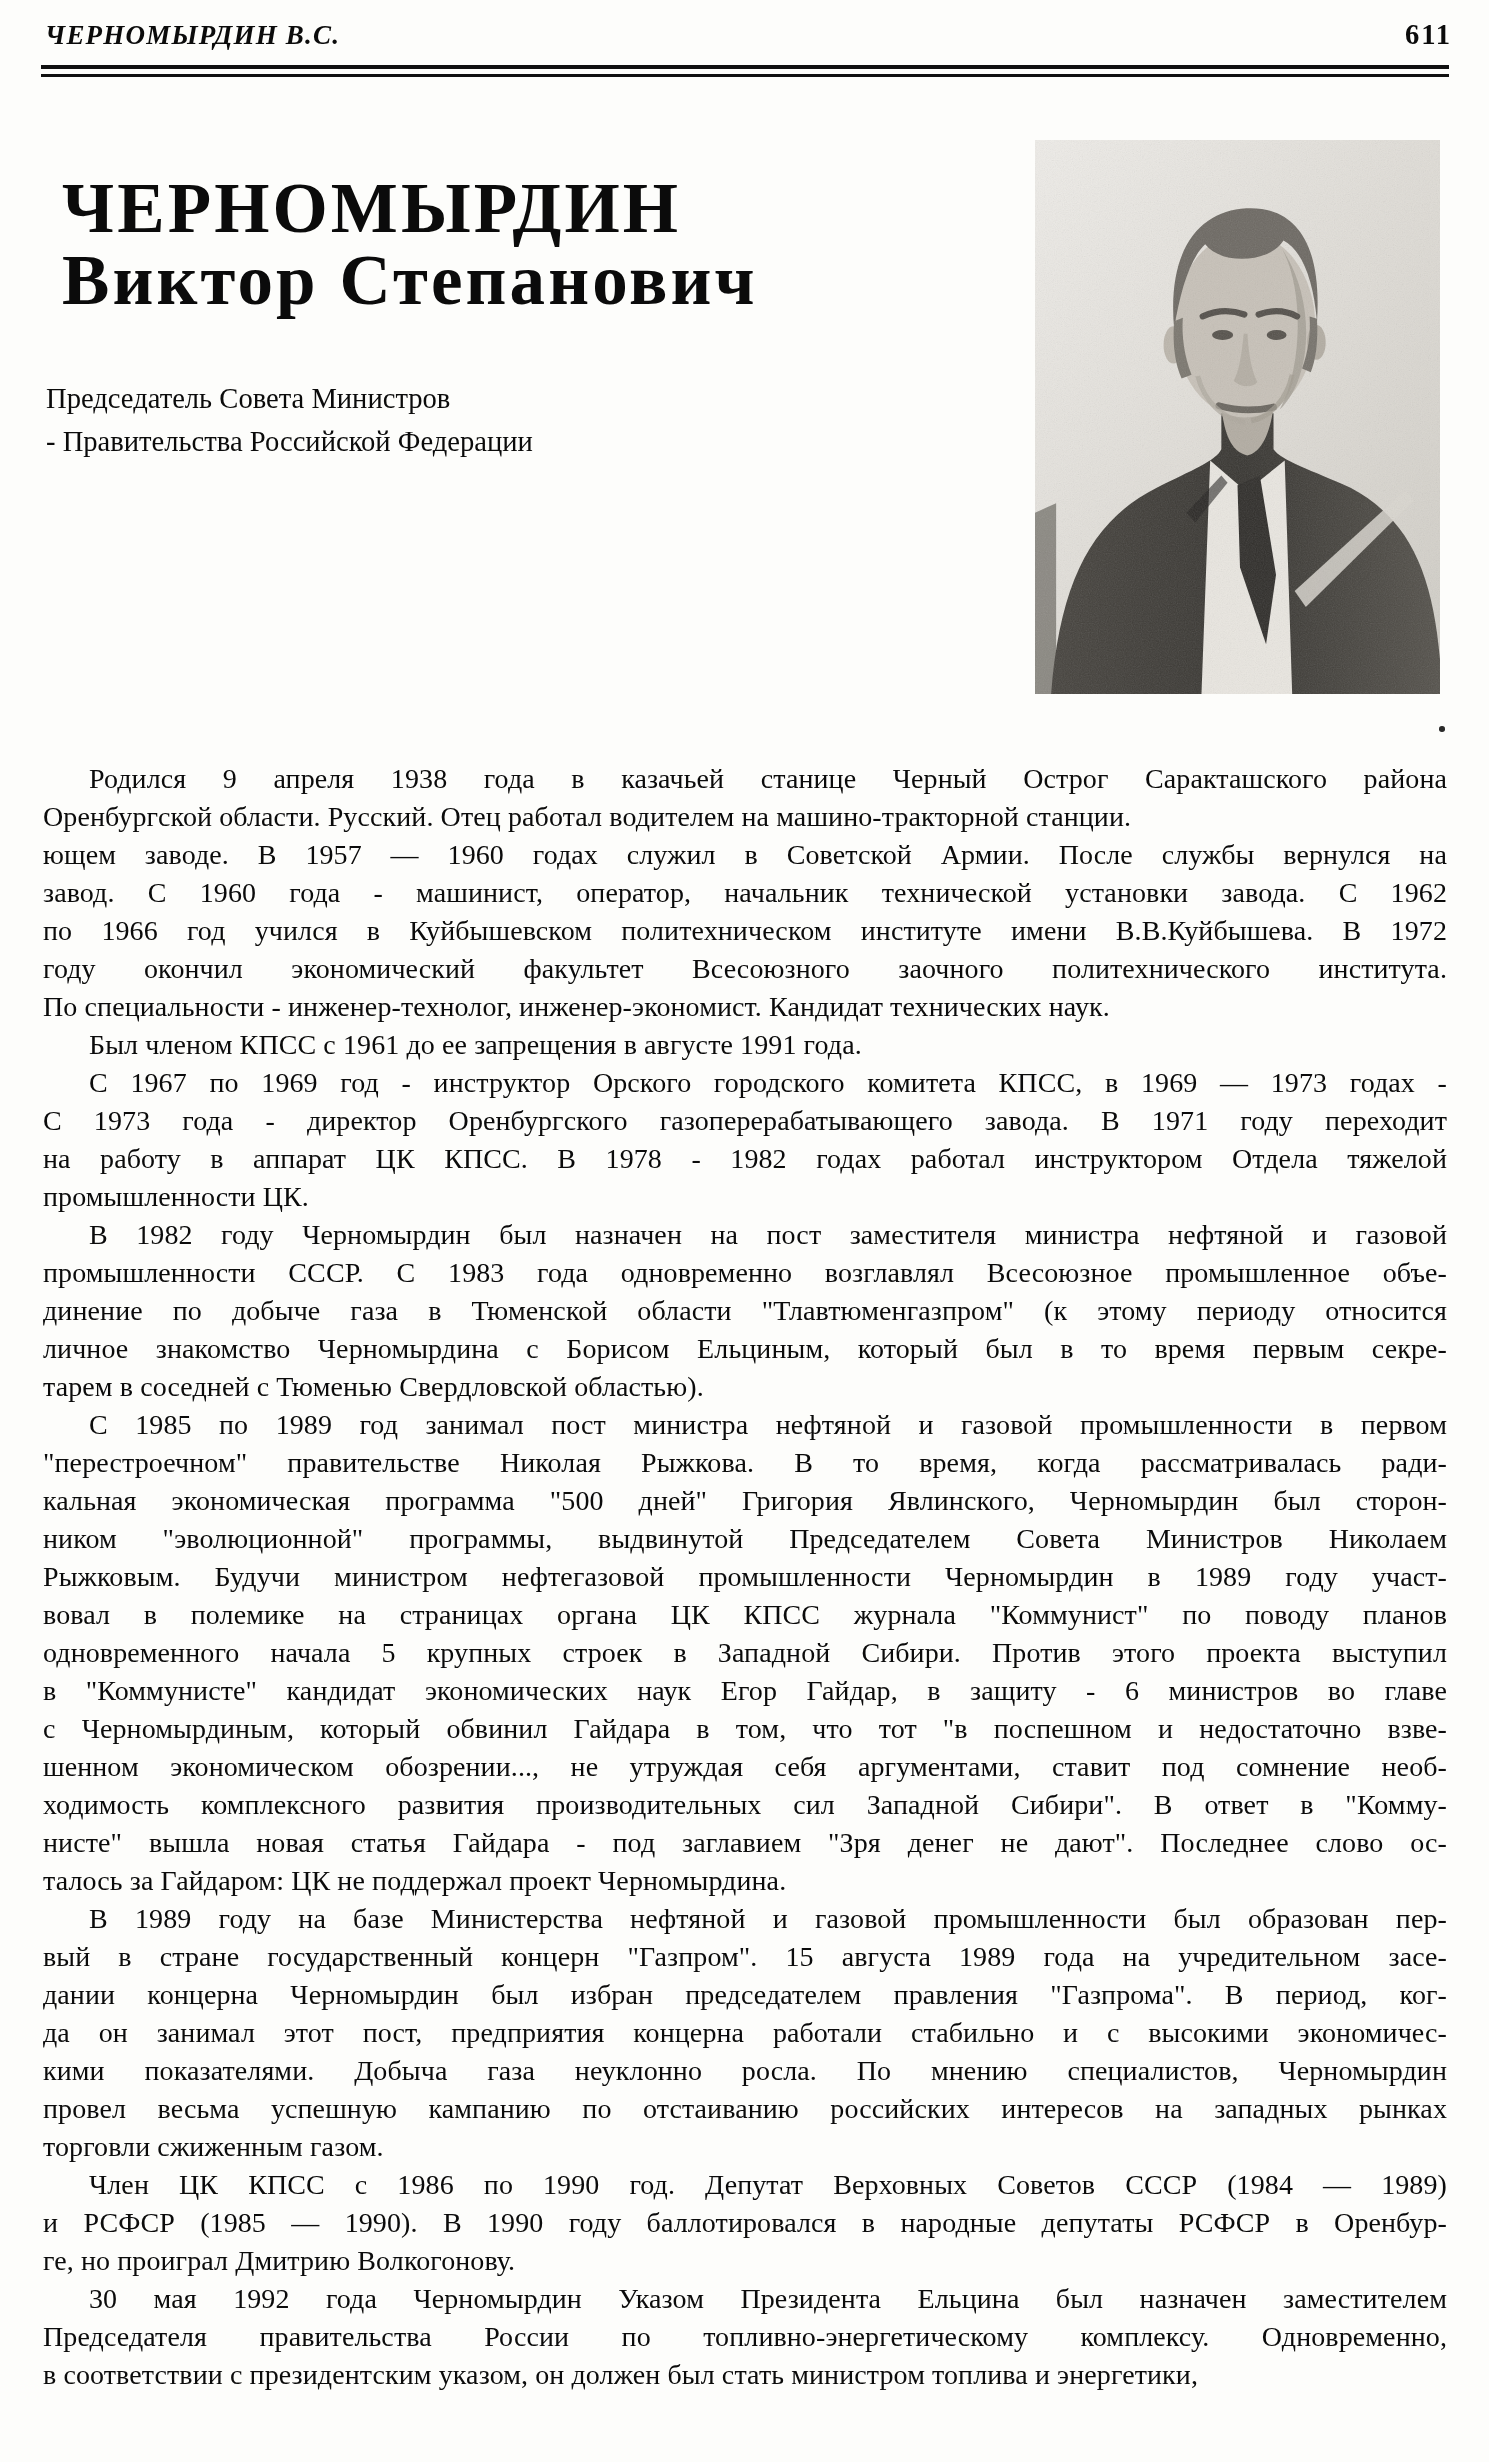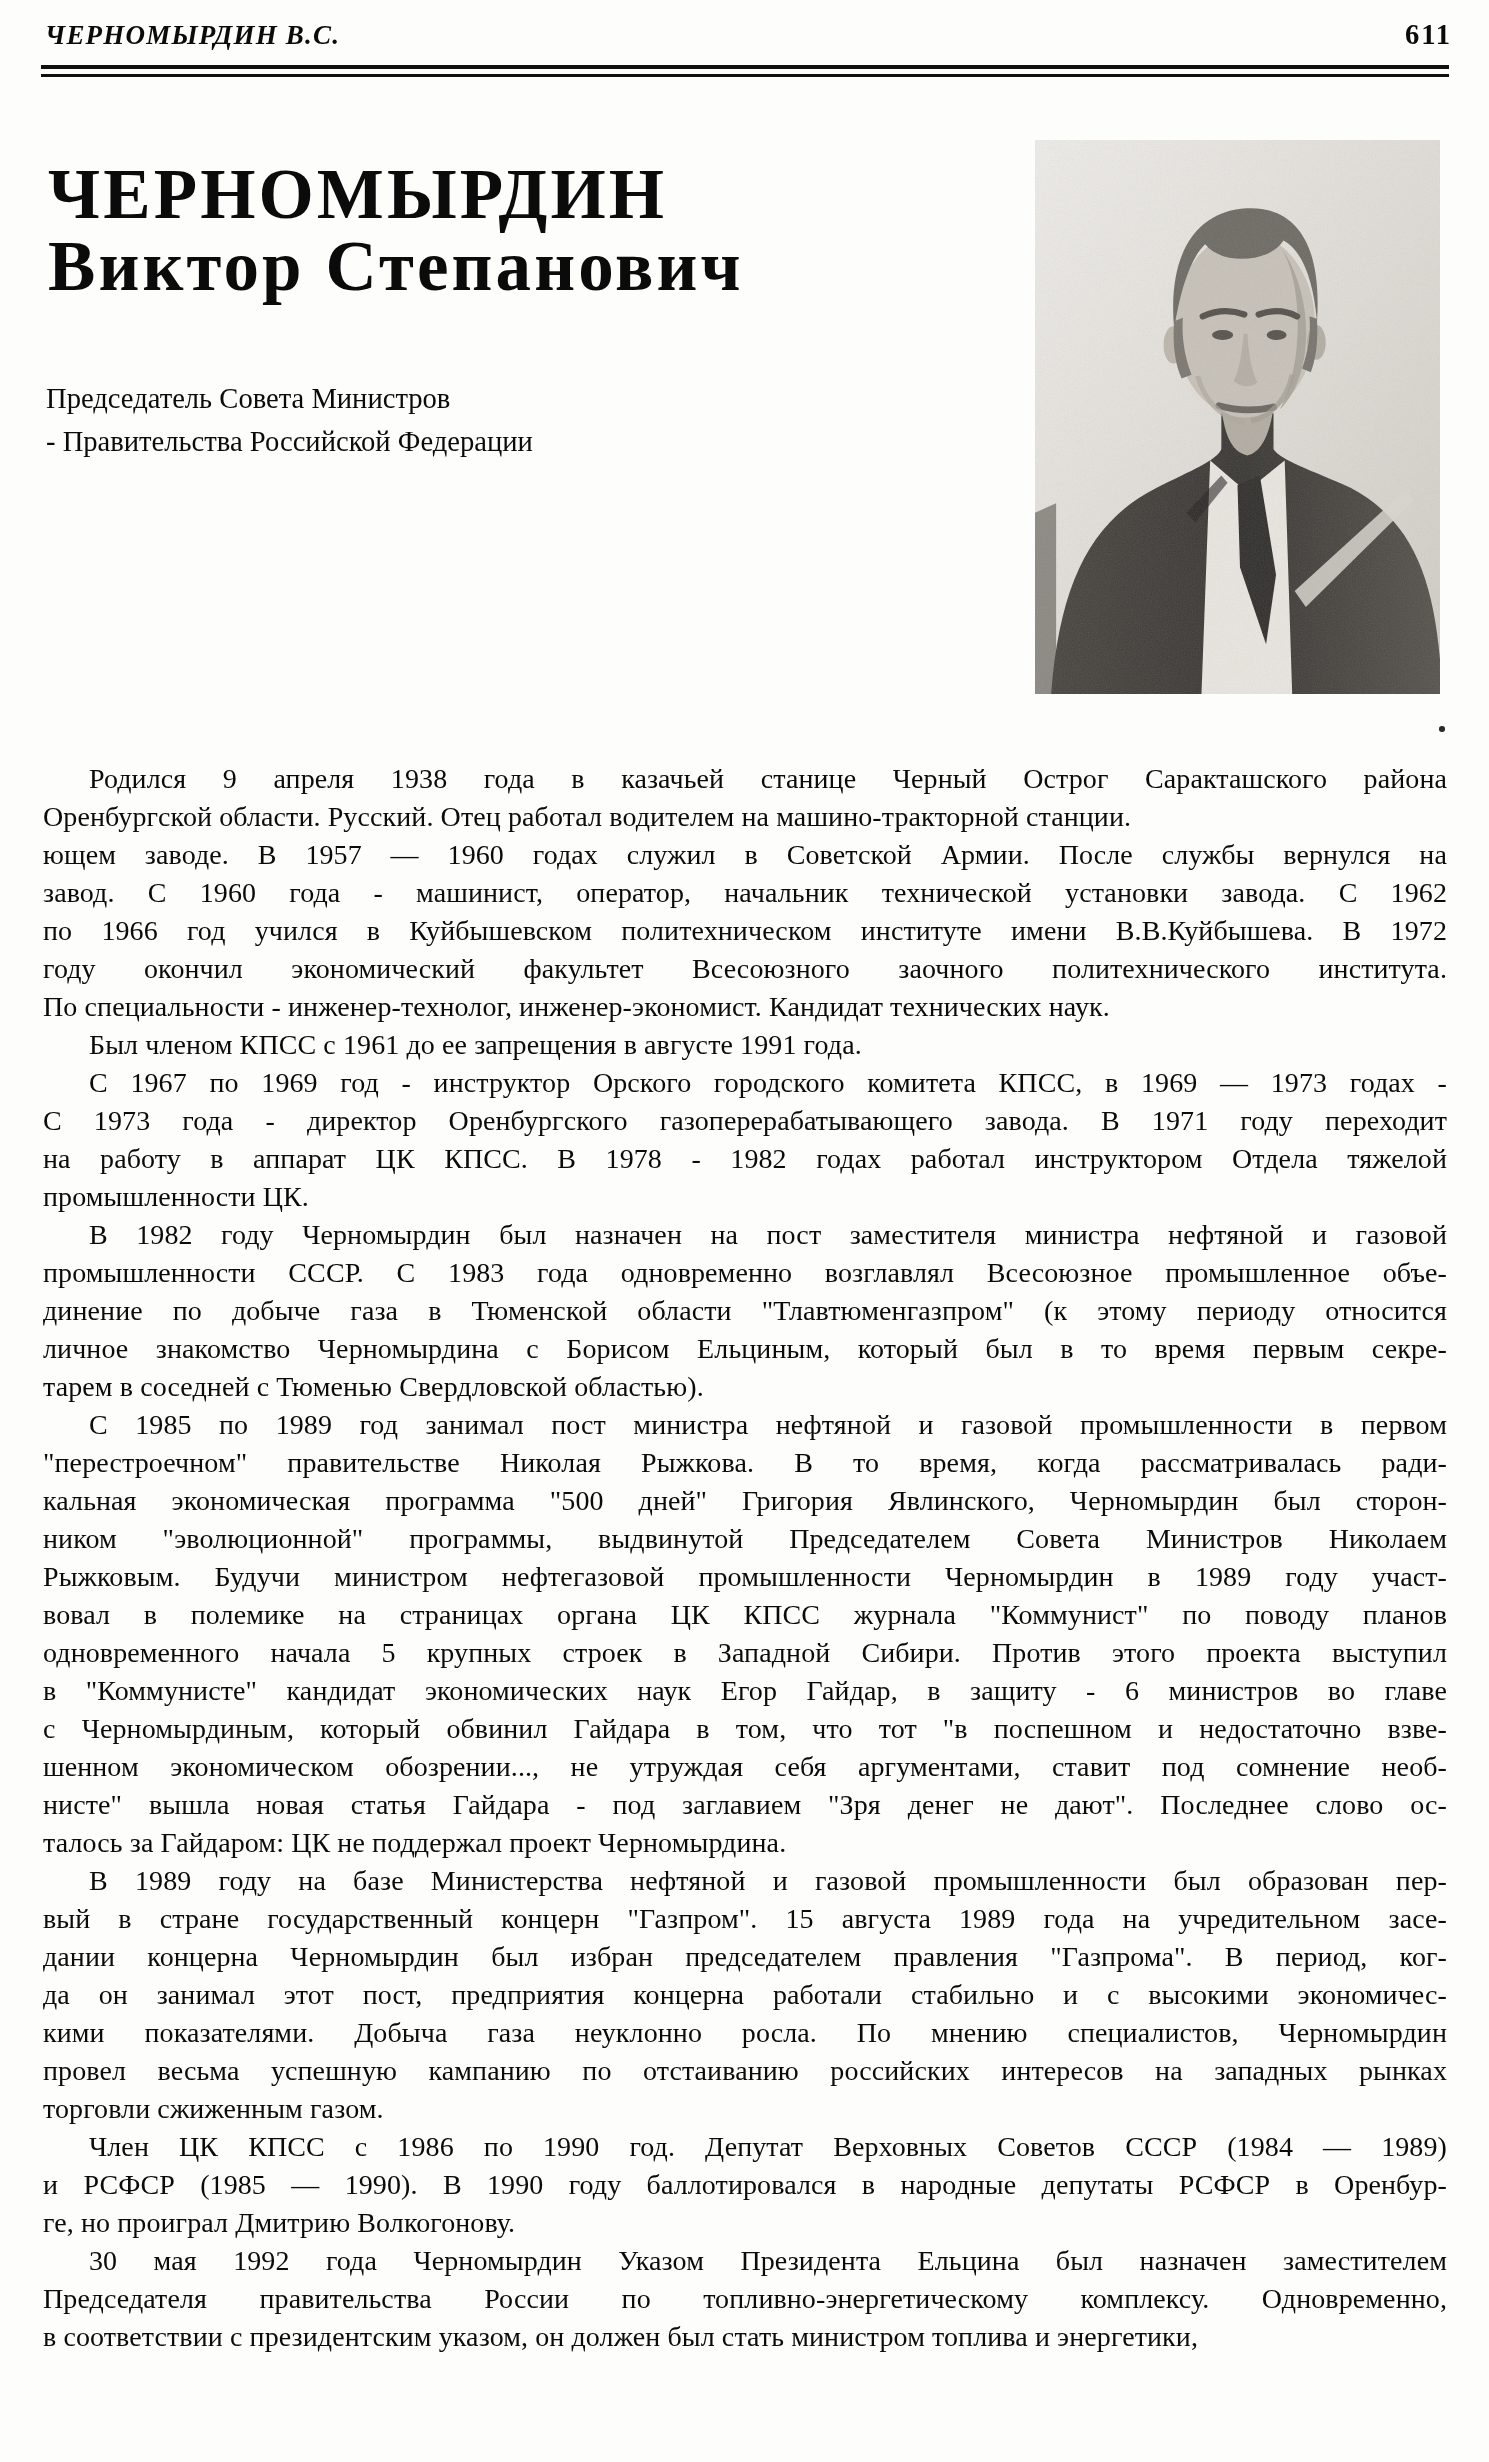--- a/index.html
+++ b/index.html
@@ -70,21 +70,21 @@
 <div class="page">
 
   <header class="running-header">
     <span class="running-title">ЧЕРНОМЫРДИН В.С.</span>
     <span class="page-number">611</span>
   </header>
 
   <div class="rule rule-top"></div>
   <div class="rule rule-bottom"></div>
 
-  <h1 class="entry-title" style="margin:3px;">
+  <h1 class="entry-title" style="margin:17px;">
     <div>ЧЕРНОМЫРДИН</div>
     <div>Виктор Степанович</div>
   </h1>
 
   <div class="entry-subtitle">
     <div>Председатель Совета Министров</div>
     <div>- Правительства Российской Федерации</div>
   </div>
 
   <figure class="photo">
@@ -185,20 +185,21 @@
         <div class="line first">С 1985 по 1989 год занимал пост министра нефтяной и газовой промышленности в первом</div>
         <div class="line">"перестроечном" правительстве Николая Рыжкова. В то время, когда рассматривалась ради-</div>
         <div class="line">кальная экономическая программа "500 дней" Григория Явлинского, Черномырдин был сторон-</div>
         <div class="line">ником "эволюционной" программы, выдвинутой Председателем Совета Министров Николаем</div>
         <div class="line">Рыжковым. Будучи министром нефтегазовой промышленности Черномырдин в 1989 году участ-</div>
         <div class="line">вовал в полемике на страницах органа ЦК КПСС журнала "Коммунист" по поводу планов</div>
         <div class="line">одновременного начала 5 крупных строек в Западной Сибири. Против этого проекта выступил</div>
         <div class="line">в "Коммунисте" кандидат экономических наук Егор Гайдар, в защиту - 6 министров во главе</div>
         <div class="line">с Черномырдиным, который обвинил Гайдара в том, что тот "в поспешном и недостаточно взве-</div>
         <div class="line">шенном экономическом обозрении..., не утруждая себя аргументами, ставит под сомнение необ-</div>
+        <div class="line">ходимость комплексного развития производительных сил Западной Сибири". В ответ в "Комму-</div>
         <div class="line">нисте" вышла новая статья Гайдара - под заглавием "Зря денег не дают". Последнее слово ос-</div>
         <div class="line last">талось за Гайдаром: ЦК не поддержал проект Черномырдина.</div>
       </div>
       <div class="paragraph">
         <div class="line first">В 1989 году на базе Министерства нефтяной и газовой промышленности был образован пер-</div>
         <div class="line">вый в стране государственный концерн "Газпром". 15 августа 1989 года на учредительном засе-</div>
         <div class="line">дании концерна Черномырдин был избран председателем правления "Газпрома". В период, ког-</div>
         <div class="line">да он занимал этот пост, предприятия концерна работали стабильно и с высокими экономичес-</div>
         <div class="line">кими показателями. Добыча газа неуклонно росла. По мнению специалистов, Черномырдин</div>
         <div class="line">провел весьма успешную кампанию по отстаиванию российских интересов на западных рынках</div>

